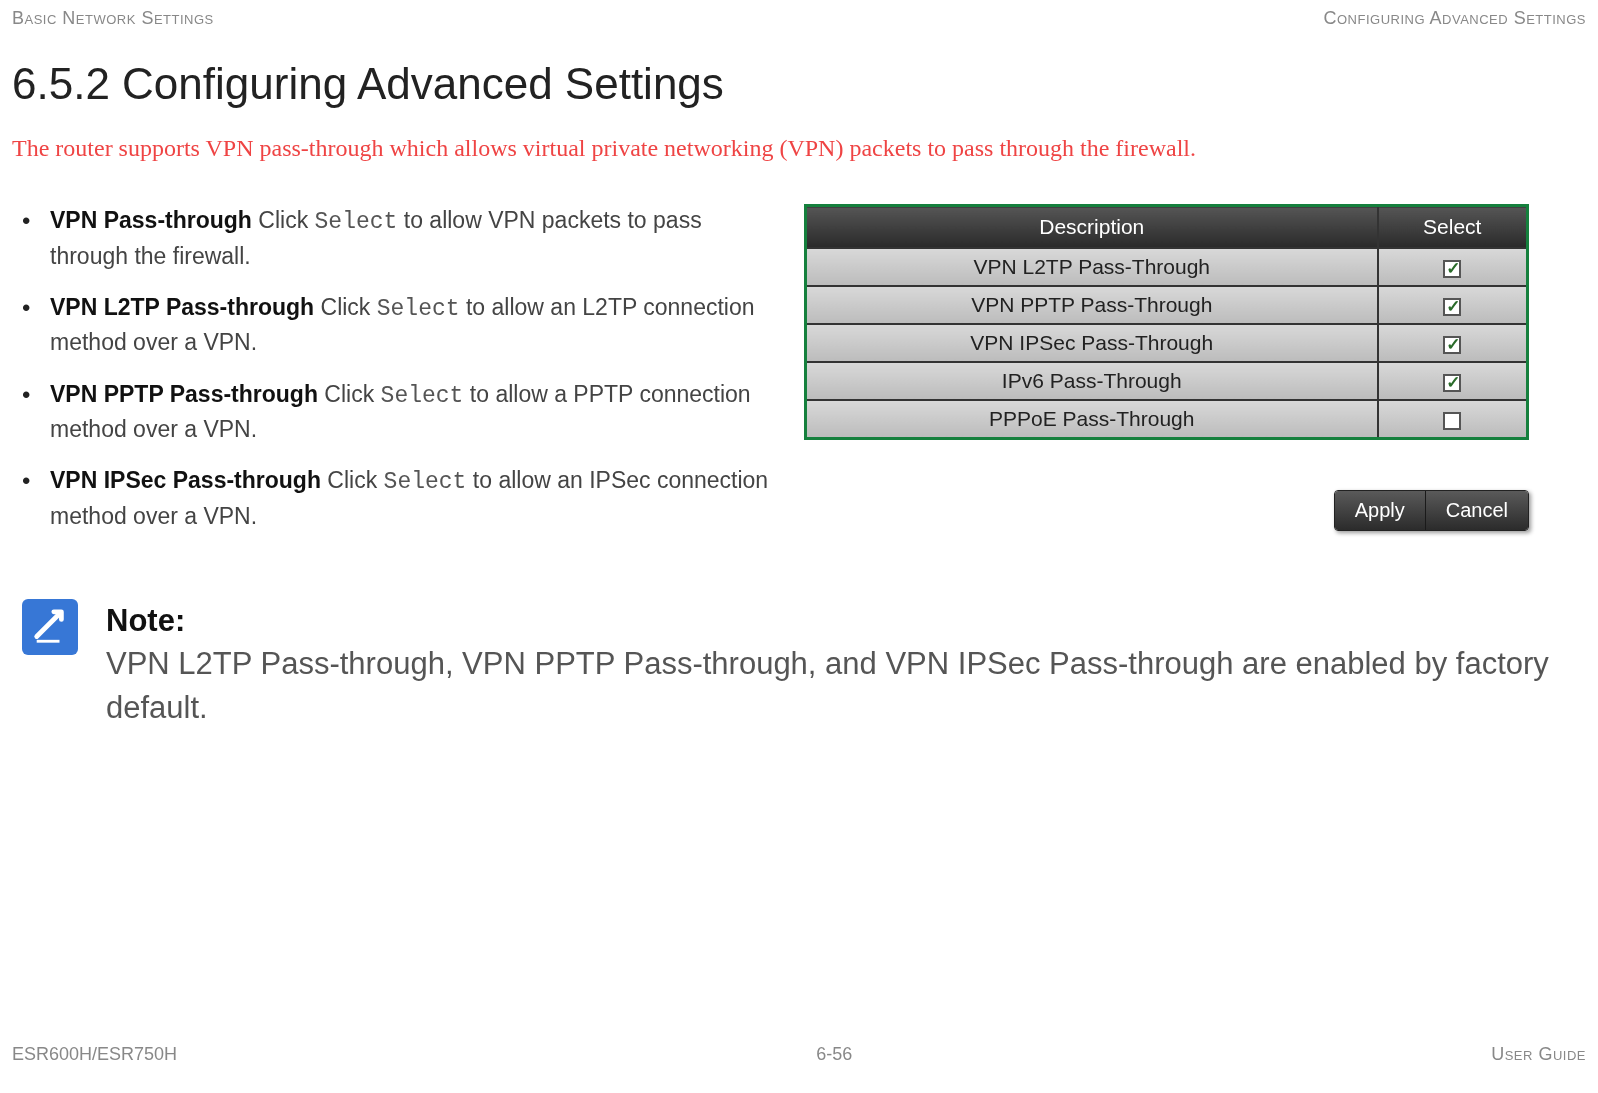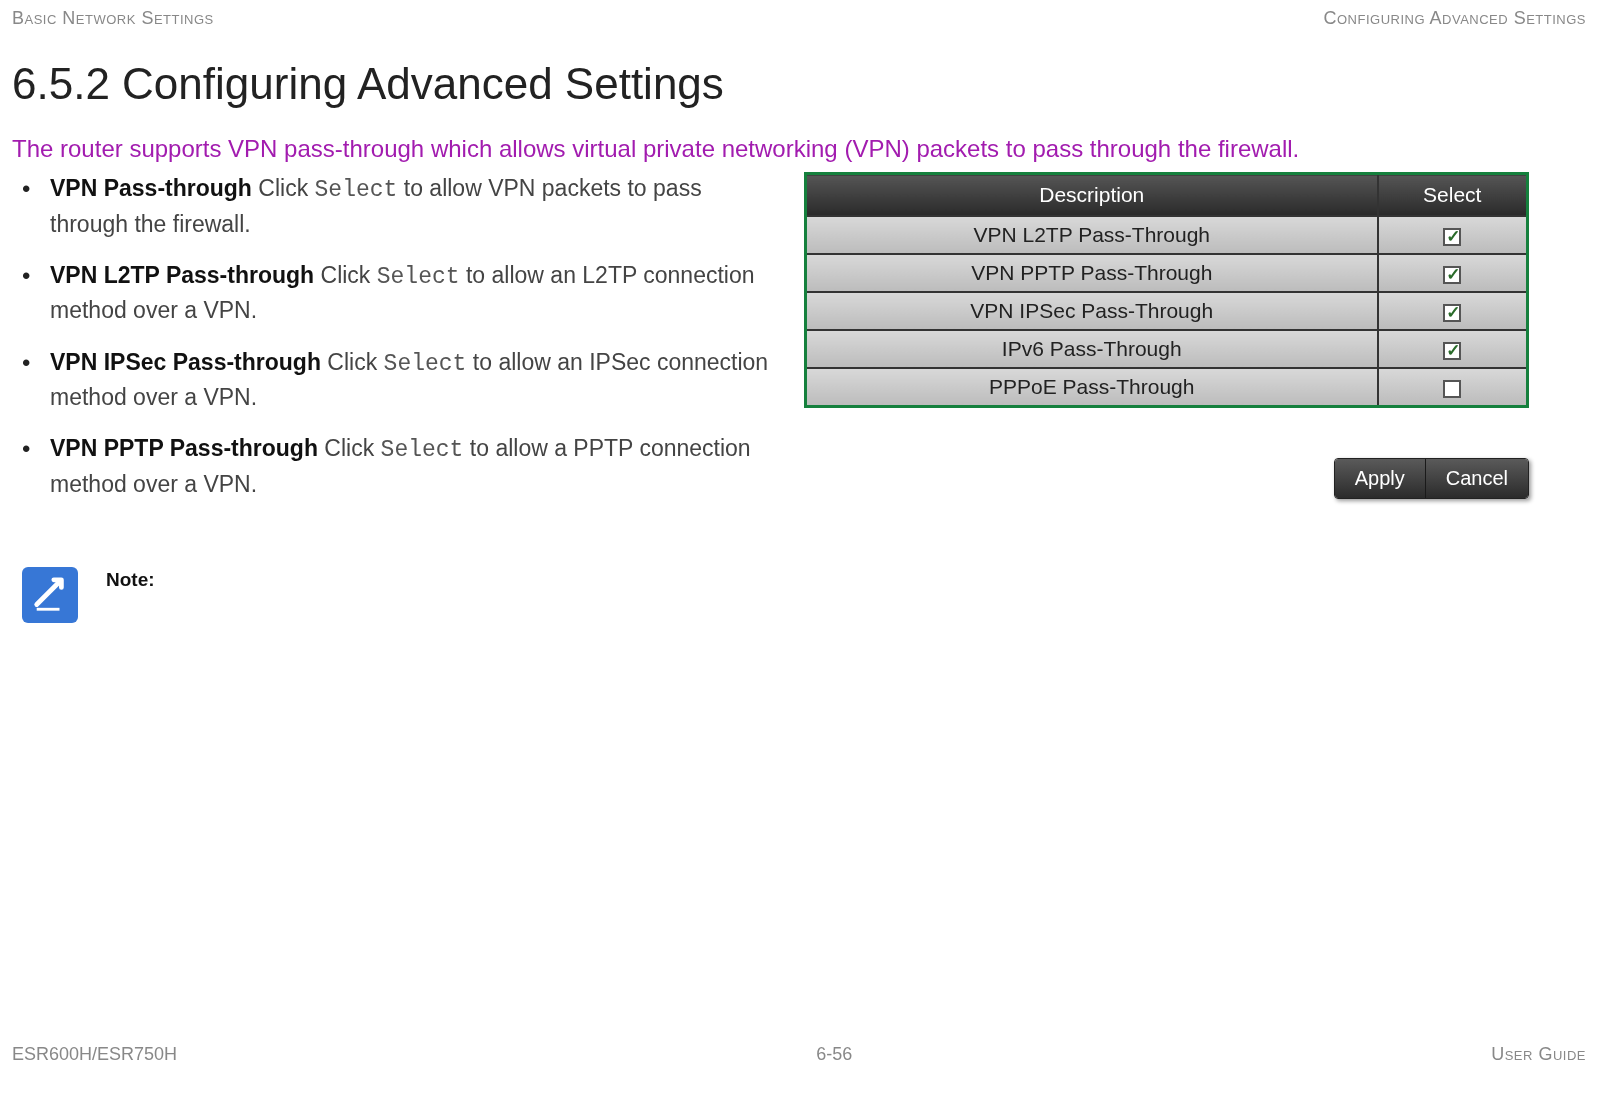--- a/index.html
+++ b/index.html
@@ -25,23 +25,24 @@
     }
     .section-title {
       font-size: 44px;
       font-weight: 400;
       color: #222;
       margin-bottom: 24px;
       font-family: "Segoe UI", Arial, sans-serif;
     }
     .intro-text {
       font-size: 24px;
-      color: #a21caf;
-      margin-bottom: 8px;
+      color: #ef4444;
+      margin-bottom: 40px;
       line-height: 1.3;
+      font-family: Liberation Serif, serif;
     }
     .content-row {
       display: flex;
       gap: 32px;
       align-items: flex-start;
     }
     .left-col {
       flex: 1;
       max-width: 760px;
     }
@@ -164,21 +165,21 @@
       display: flex;
       align-items: center;
       justify-content: center;
       flex-shrink: 0;
     }
     .note-icon svg {
       width: 38px;
       height: 38px;
     }
     .note-text-block {
-      font-size: 19px;
+      font-size: 31px;
       line-height: 1.4;
     }
     .note-label {
       font-weight: bold;
       color: #111;
     }
     .note-body {
       color: #555;
     }
     .footer-row {
@@ -212,24 +213,24 @@
 <div class="content-row">
   <div class="left-col">
     <ul class="bullet-list">
       <li>
         <span class="term">VPN Pass-through</span><span>  Click </span><span class="mono">Select</span><span> to allow VPN packets to pass through the firewall.</span>
       </li>
       <li>
         <span class="term">VPN L2TP Pass-through</span><span>  Click </span><span class="mono">Select</span><span> to allow an L2TP connection method over a VPN.</span>
       </li>
       <li>
+        <span class="term">VPN PPTP Pass-through</span><span>  Click </span><span class="mono">Select</span><span> to allow a PPTP connection method over a VPN.</span>
+      </li>
+      <li>
         <span class="term">VPN IPSec Pass-through</span><span>  Click </span><span class="mono">Select</span><span> to allow an IPSec connection method over a VPN.</span>
-      </li>
-      <li>
-        <span class="term">VPN PPTP Pass-through</span><span>  Click </span><span class="mono">Select</span><span> to allow a PPTP connection method over a VPN.</span>
       </li>
     </ul>
 
   </div>
 
   <div class="right-col">
     <table class="cfg-table">
       <thead>
         <tr>
           <th>Description</th>
@@ -272,20 +273,21 @@
 <div class="note-row">
   <div class="note-icon">
     <svg viewBox="0 0 40 40">
       <path d="M6 30 L30 6" stroke="#fff" stroke-width="5" stroke-linecap="round"></path>
       <path d="M24 4 L32 4 L32 12" fill="none" stroke="#fff" stroke-width="5" stroke-linecap="round" stroke-linejoin="round"></path>
       <line x1="6" y1="35" x2="30" y2="35" stroke="#fff" stroke-width="3"></line>
     </svg>
   </div>
   <div class="note-text-block">
     <div class="note-label">Note:</div>
+    <div class="note-body">VPN L2TP Pass-through, VPN PPTP Pass-through, and VPN IPSec Pass-through are enabled by factory default.</div>
   </div>
 </div>
 
 <div class="footer-row">
   <span>ESR600H/ESR750H</span>
   <span>6-56</span>
   <span class="sc">User Guide</span>
 </div>
 
 </body></html>

